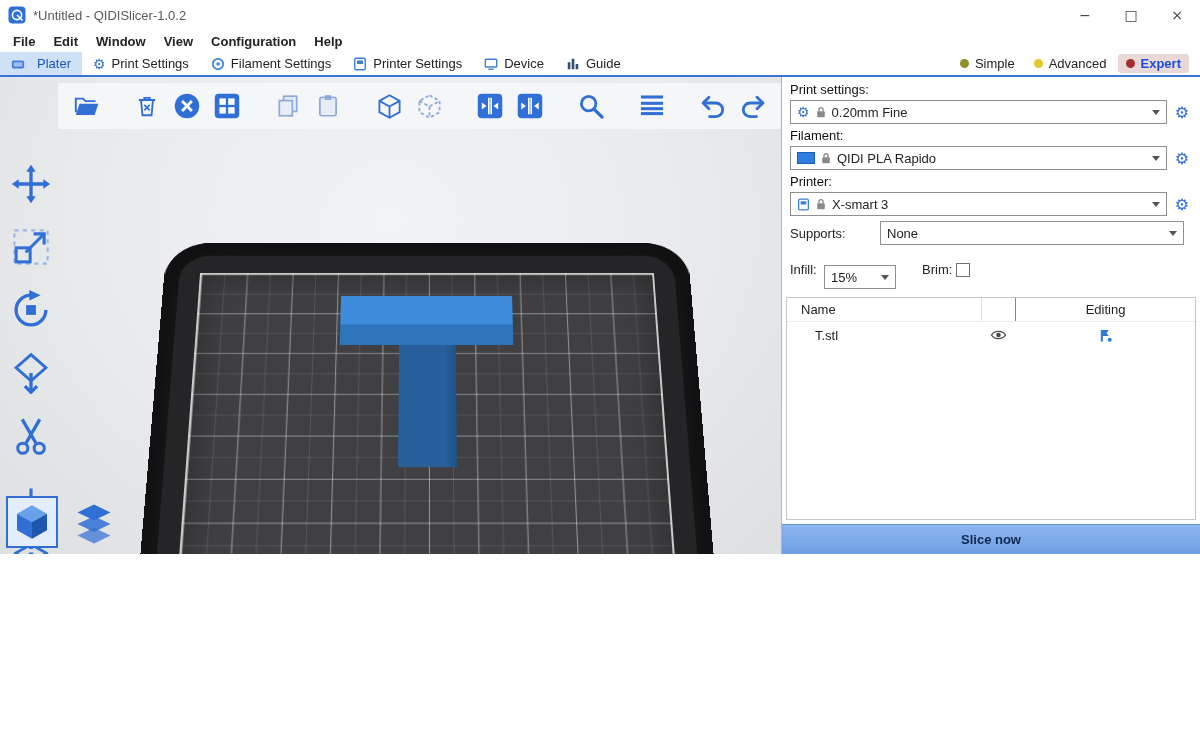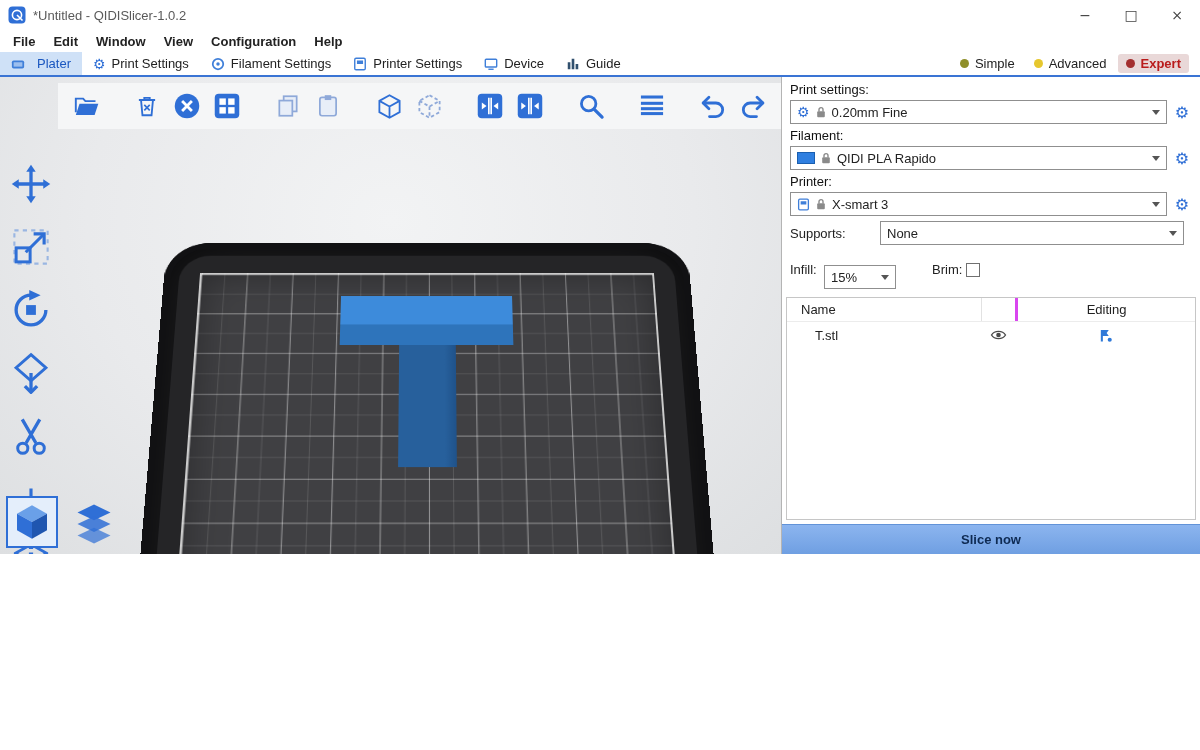--- a/index.html
+++ b/index.html
@@ -18,21 +18,21 @@
   .menubar { height:22px; display:flex; align-items:center; padding-left:4px; background:#fff; flex:0 0 auto;font-weight:bold; }
   .menu-item { padding:2px 9px; }
 
   
   .tabbar { height:25px; display:flex; align-items:stretch; background:#fff; border-bottom:2px solid #3a74d4; flex:0 0 auto; }
   .tab { display:flex; align-items:center; gap:6px; padding:0 11px; color:#222; }
   .tab.active { background:#cfe1f7; color:#1a57c0;gap:12px; }
   .tab svg { display:block; }
   .modes { margin-left:auto; display:flex; align-items:center; gap:3px; padding-right:11px; }
   .mode { display:flex; align-items:center; gap:6px; padding:2px 8px; border-radius:3px; }
-  .mode.expert { background:#e9d8d8; color:#b91c1c; font-weight:bold; }
+  .mode.expert { background:#e9d8d8; color:#1d4ed8; font-weight:bold; }
   .dot { width:9px; height:9px; border-radius:50%; display:inline-block; }
   .dot-simple { background:#8f8f2a; }
   .dot-advanced { background:#e6c72e; }
   .dot-expert { background:#a32e2e; }
 
   
   .content { flex:1; display:flex; min-height:0; }
 
   
   .viewport { position:relative; width:782px; flex:0 0 782px; overflow:hidden; border-right:1px solid #b4b4b4;
@@ -83,28 +83,28 @@
   .combo .ctext { white-space:nowrap; overflow:hidden; }
   .chev { margin-left:auto; width:0; height:0; border-left:4px solid transparent; border-right:4px solid transparent; border-top:5px solid #555; flex:0 0 auto; }
   .gear-glyph { color:#2f6fd6; font-size:14px; line-height:1; font-family:"DejaVu Sans",sans-serif; }
   .gearbtn { width:20px; height:24px; display:flex; align-items:center; justify-content:center; background:none; border:none; color:#2f6fd6; font-size:16px; font-family:"DejaVu Sans",sans-serif; cursor:default; }
   .swatch { width:18px; height:12px; background:#2f7fe0; border:1px solid #1a5fb0; flex:0 0 auto; }
   .inline-row { display:flex; align-items:center; margin:5px 0 0 0; }
   .lab-supports { width:58px; flex:0 0 auto; }
   .combo.supports { margin-right:8px;margin-left:32px; }
   .lab-infill { width:34px; flex:0 0 auto; }
   .combo.infill { flex:0 0 72px;margin-top:15px; }
-  .lab-brim { margin-left:36px; margin-right:4px; }
+  .lab-brim { margin-left:26px; margin-right:4px; }
   .brim-box { width:14px; height:14px; border:1px solid #707070; background:#fff; appearance:none; }
 
   .objlist { flex:1; margin:8px 4px 2px 4px; border:1px solid #c6c6c6; min-height:0; display:flex; flex-direction:column; overflow:hidden; }
   .lhead { display:flex; align-items:stretch; height:24px; border-bottom:1px solid #ececec; flex:0 0 auto; }
   .lh-name { flex:1; display:flex; align-items:center; padding-left:14px; }
   .lh-eye { width:34px; border-left:1px solid #e2e2e2; }
-  .lh-edit { width:180px; border-left:3px solid #d946ef; display:flex; align-items:center; justify-content:center; }
+  .lh-edit { width:180px; border-left:1px solid #d946ef; display:flex; align-items:center; justify-content:center; }
   .lrow { display:flex; align-items:center; height:26px; flex:0 0 auto; }
   .lr-name { flex:1; padding-left:28px; }
   .lr-eye { width:34px; display:flex; align-items:center; justify-content:center; }
   .lr-edit { width:180px; display:flex; align-items:center; justify-content:center; }
 
   .slice { height:30px; flex:0 0 30px; margin-top:2px; border:none; border-top:1px solid #6293d8;
     background:linear-gradient(#8cb5ef,#6f9fe2); font-weight:bold; font-size:13px; color:#0e2a52;
     font-family:"Liberation Sans",sans-serif; cursor:default; }
 
   svg { display:block; }

